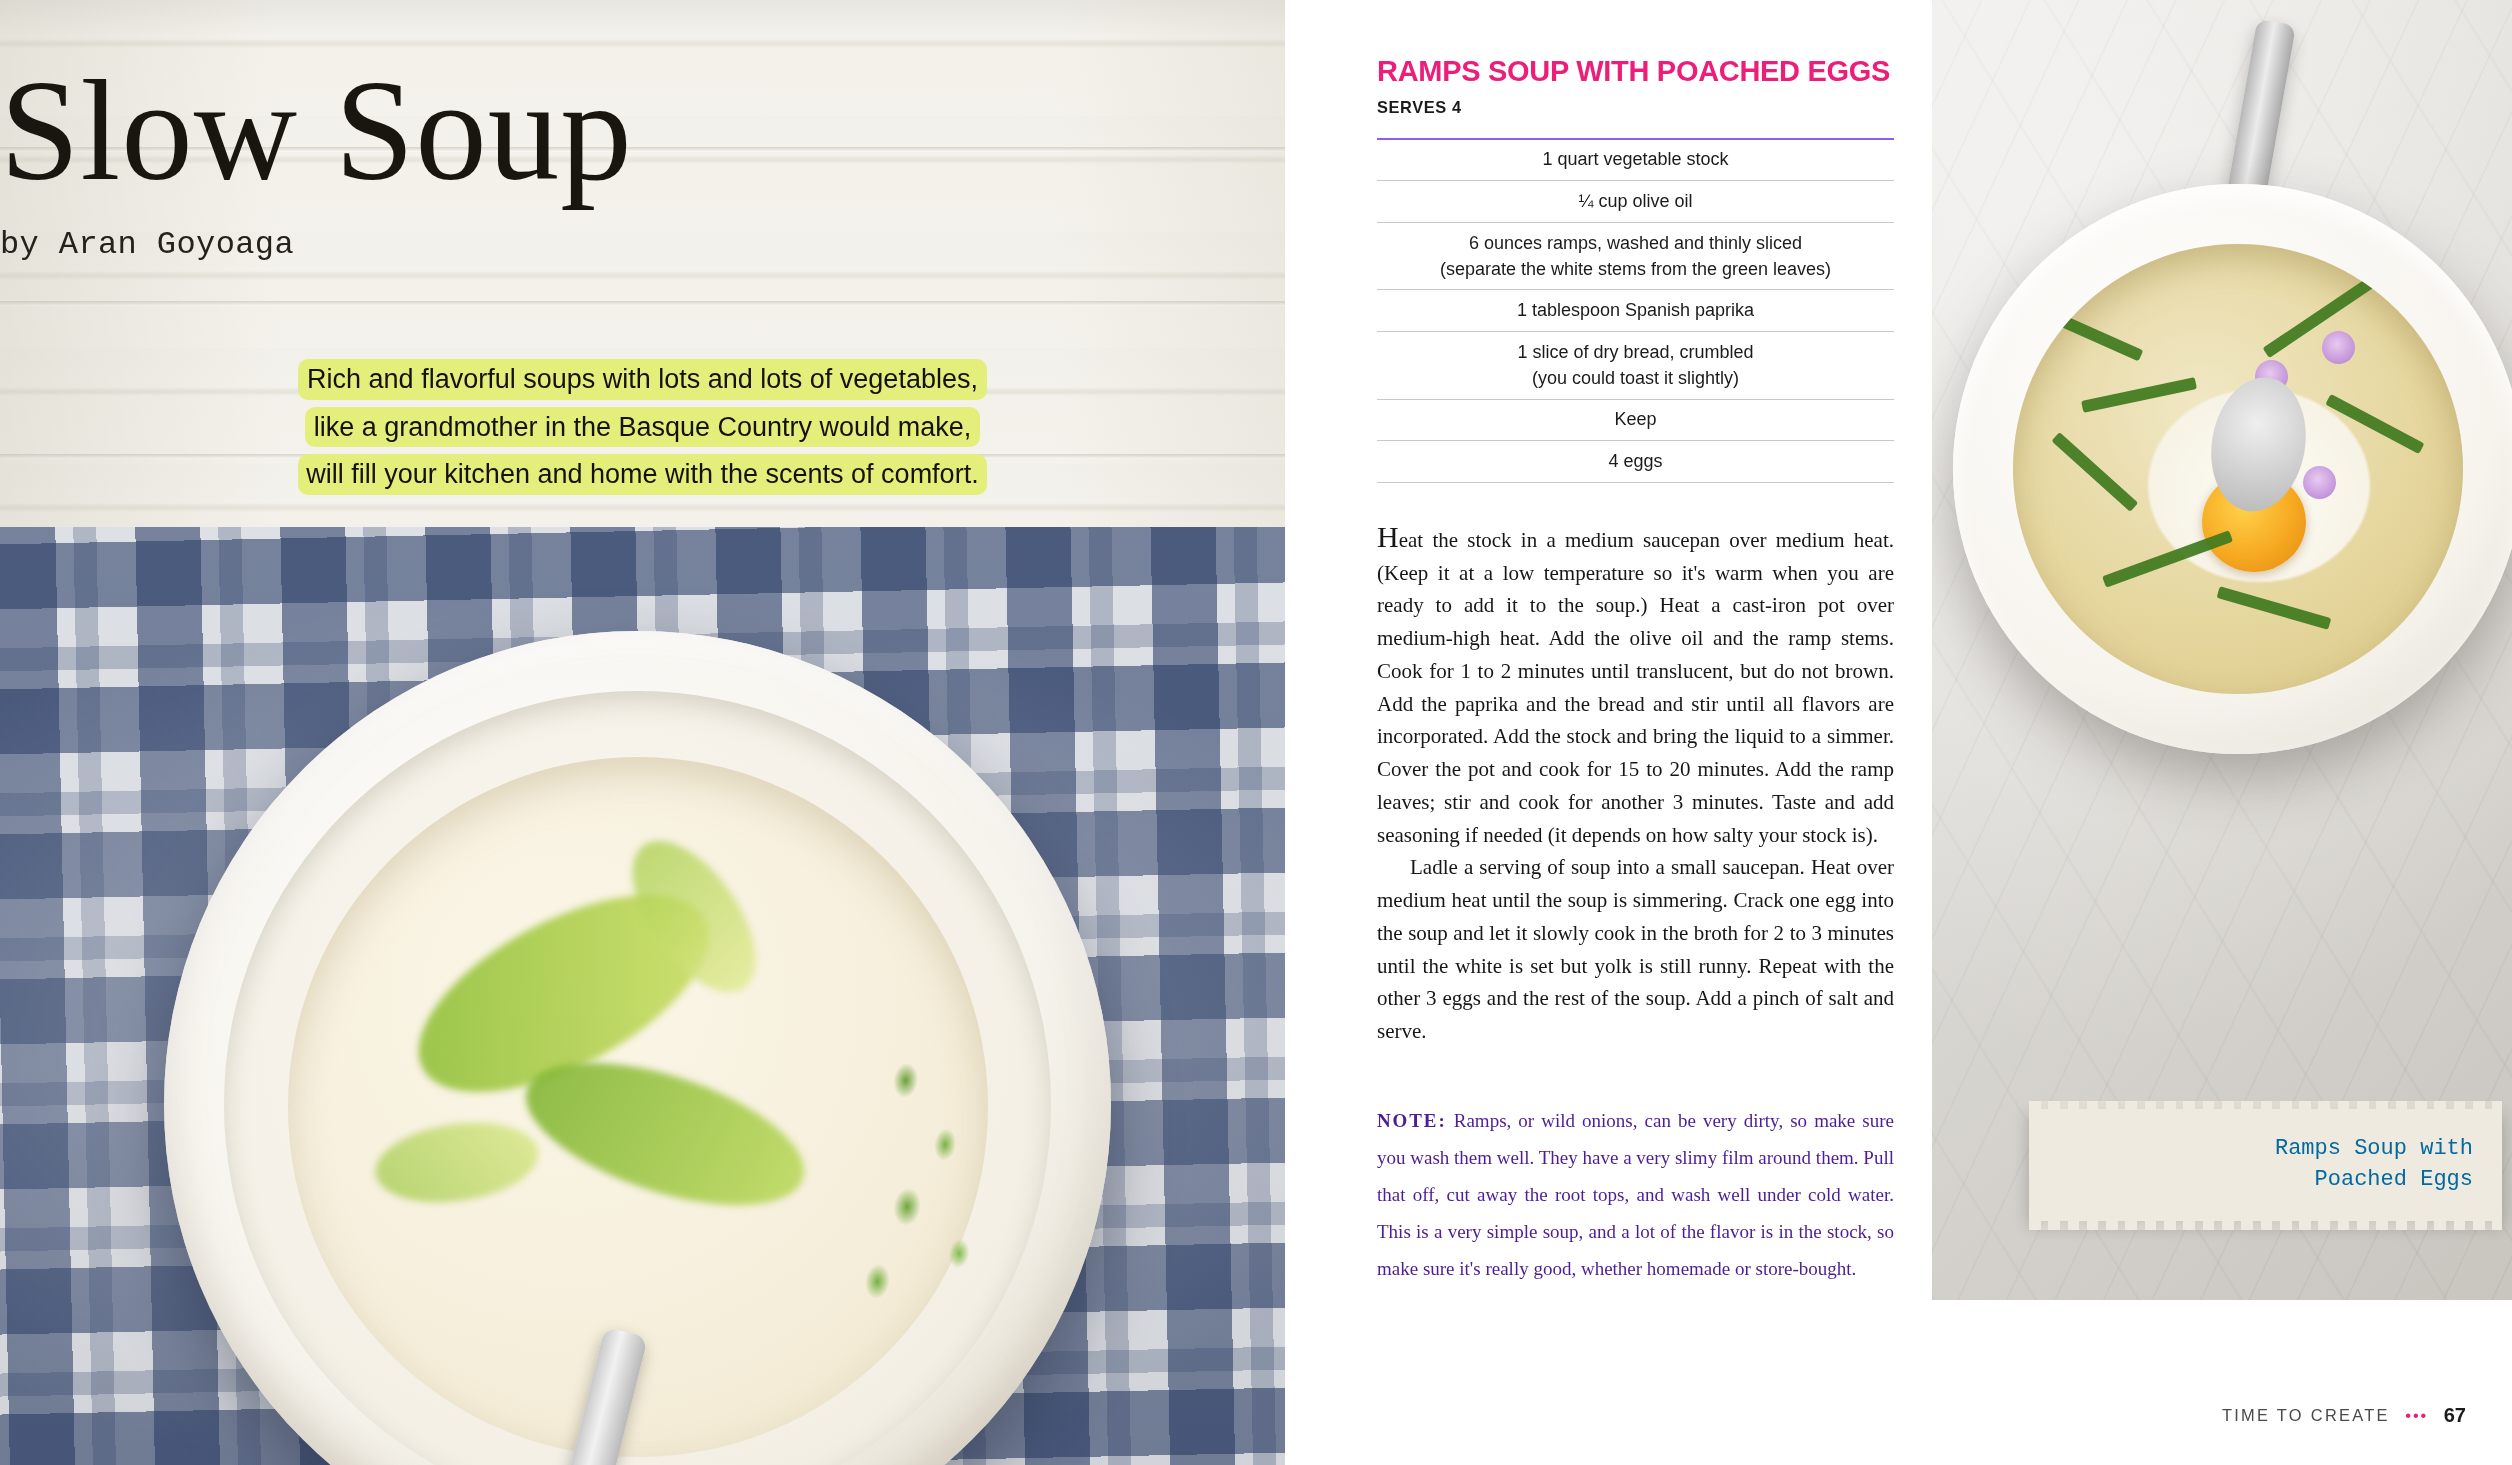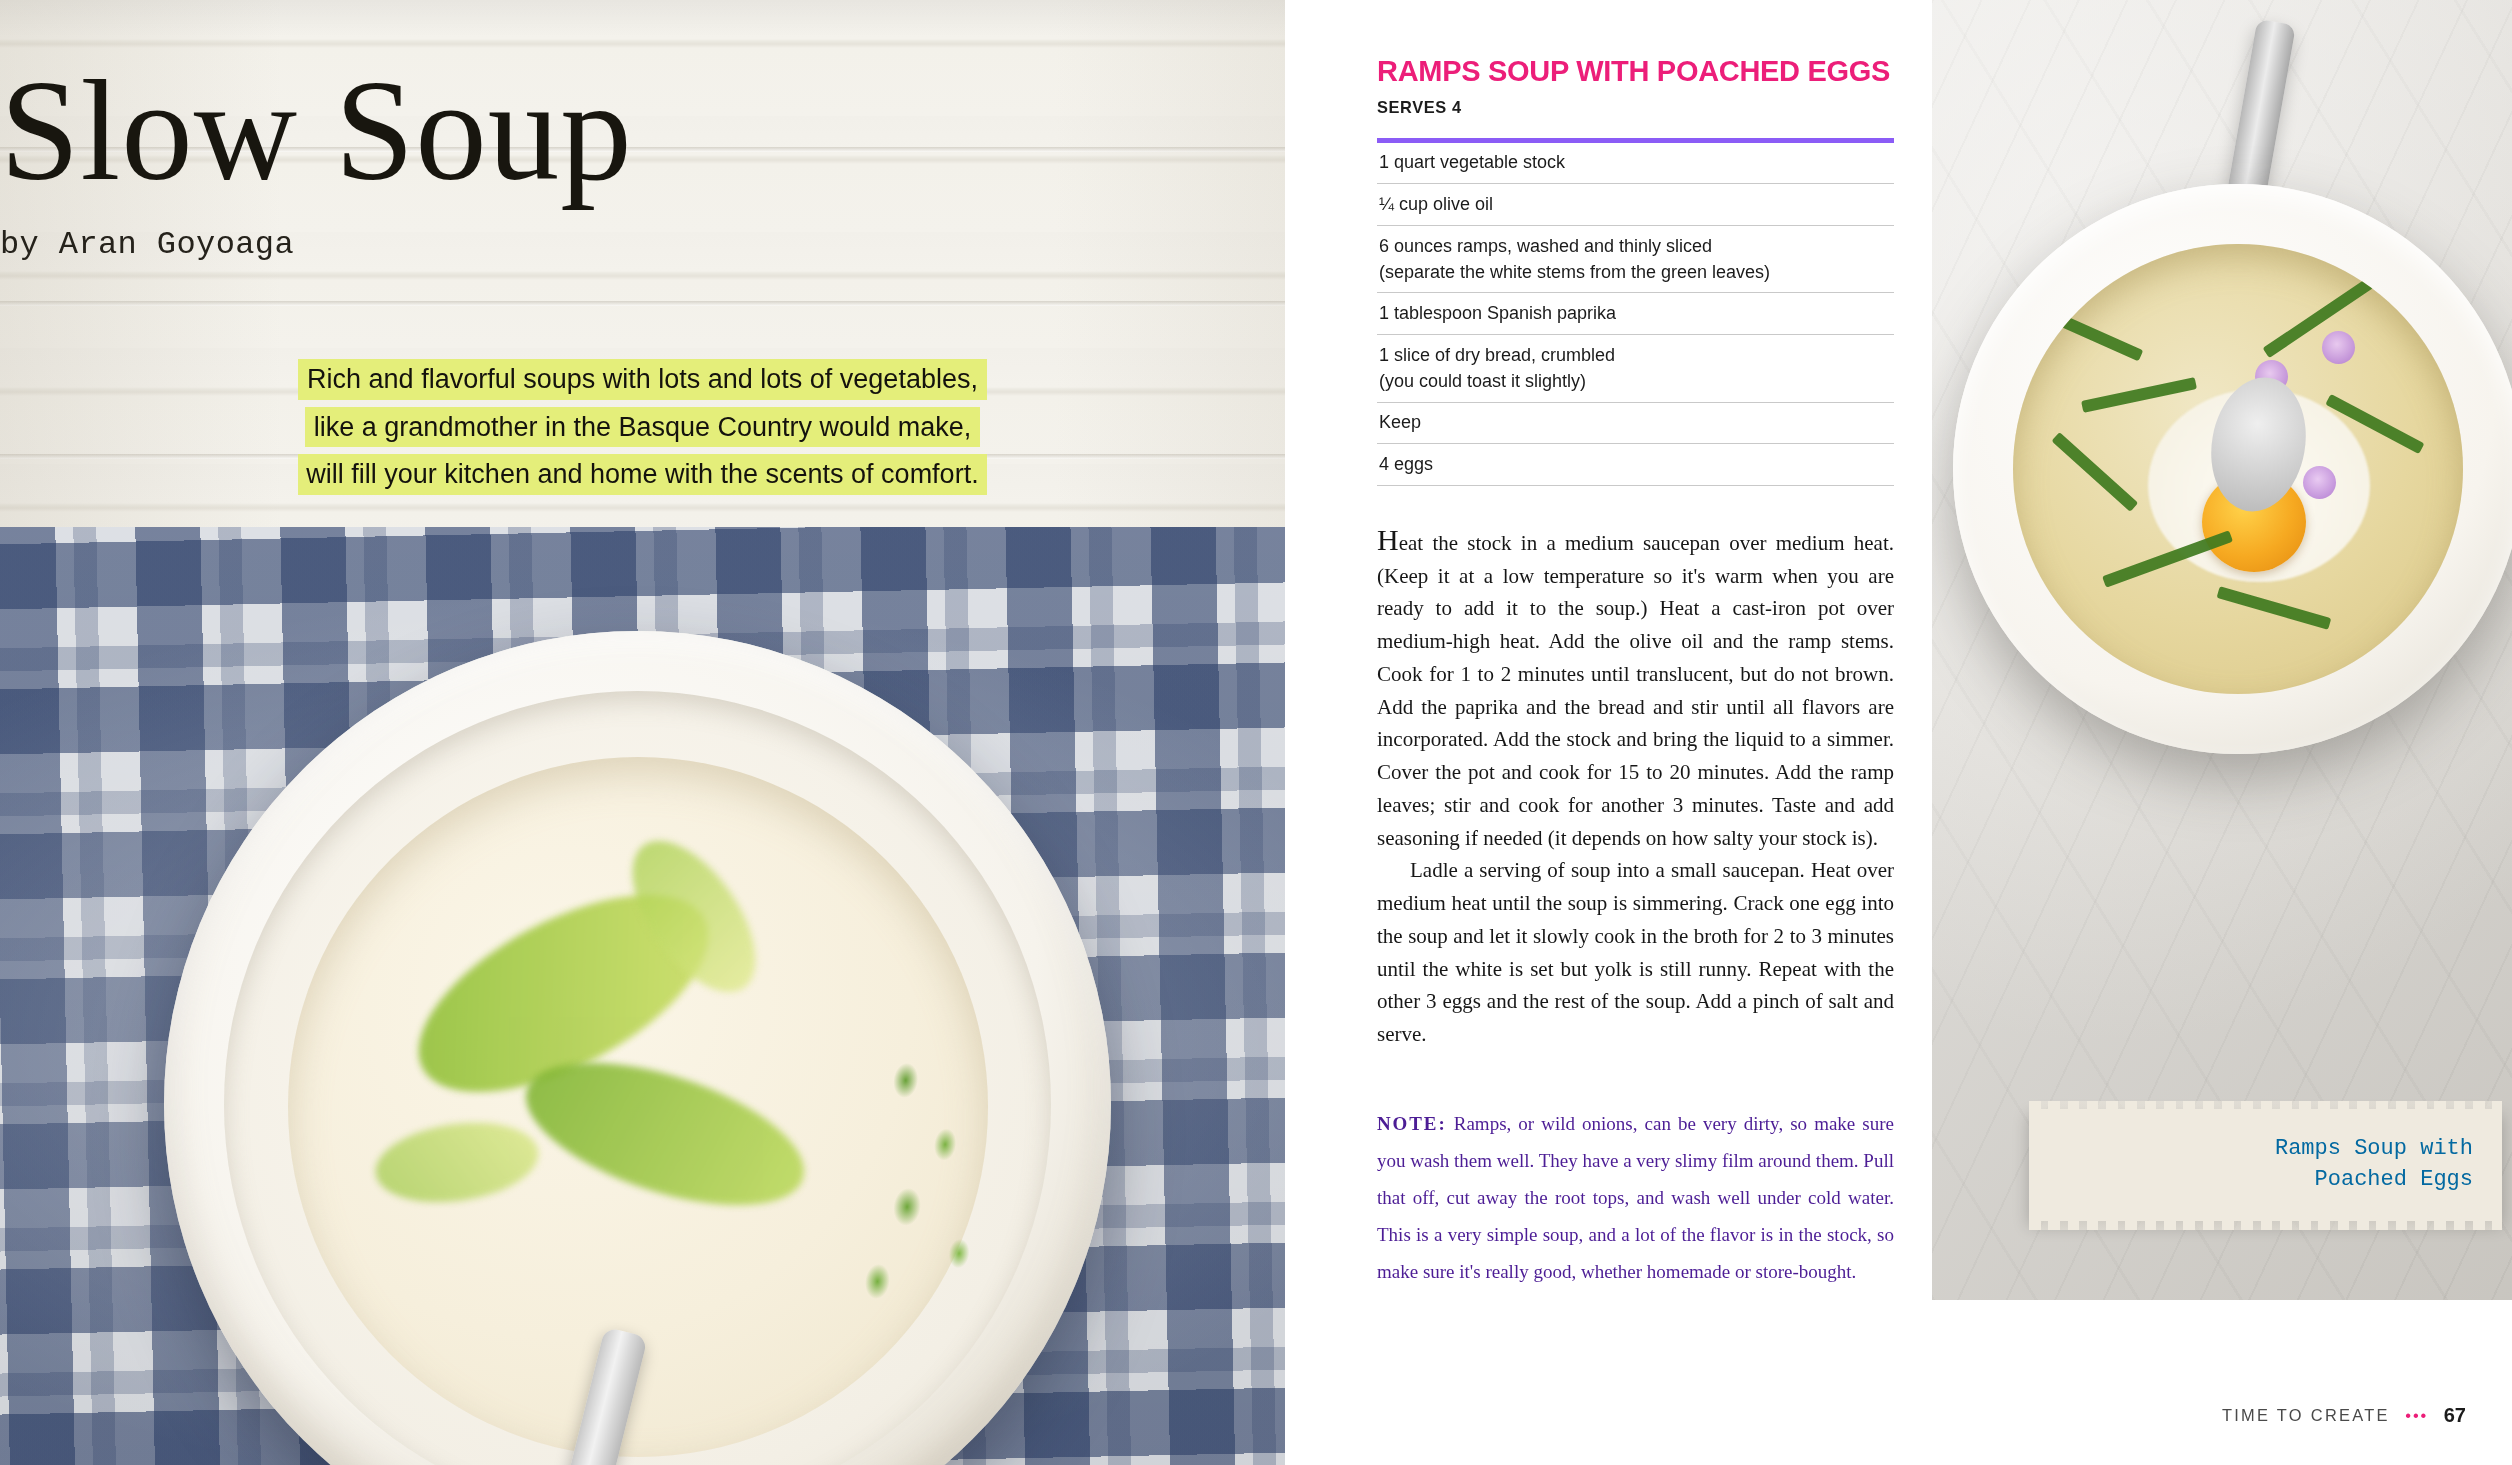--- a/index.html
+++ b/index.html
@@ -97,20 +97,21 @@
     margin: 0 auto 5.8px auto;
   }
   .deck-line span {
     font-family: "Liberation Sans", sans-serif;
     font-size: 27px;
     line-height: 1.55;
     color: #14120d;
     background: #e4ee7a;
     padding: 4.8px 8.7px 5.8px 8.7px;
     box-decoration-break: clone;
+    border-radius: 10px;
     -webkit-box-decoration-break: clone;
   }
 
   
   .photo-left {
     position: absolute;
     top: 527px; left: 0;
     width: 1285px;
     height: 939px;
     overflow: hidden;
@@ -230,21 +231,22 @@
     font-weight: bold;
     font-size: 16.4px;
     letter-spacing: 0.6px;
     color: #1c1c1c;
     margin: 0 0 21px 0;
   }
   .ing-list {
     list-style: none;
     margin: 0 0 39px 0;
     padding: 0;
-    border-top: 5px solid #8b5cf6;
+    border-top: 2px solid #8b5cf6;
+    text-align: center;
   }
   .ing-list li {
     font-family: "Liberation Sans", sans-serif;
     font-size: 18px;
     line-height: 1.45;
     color: #1b1b1b;
     padding: 6.8px 1.9px 7.7px 1.9px;
     border-bottom: 1px solid #c9c9c9;
   }
   .body-text p {

